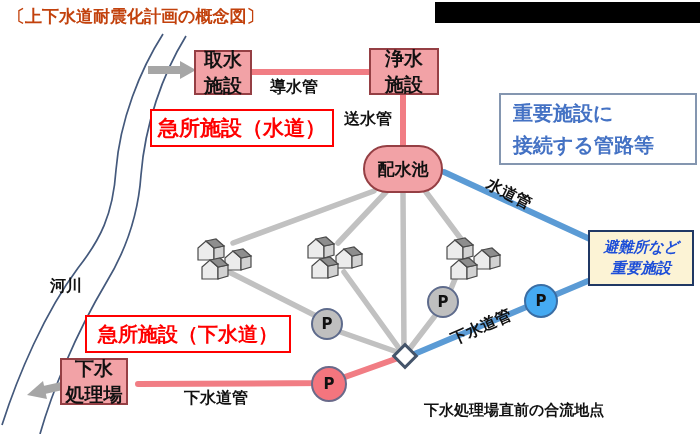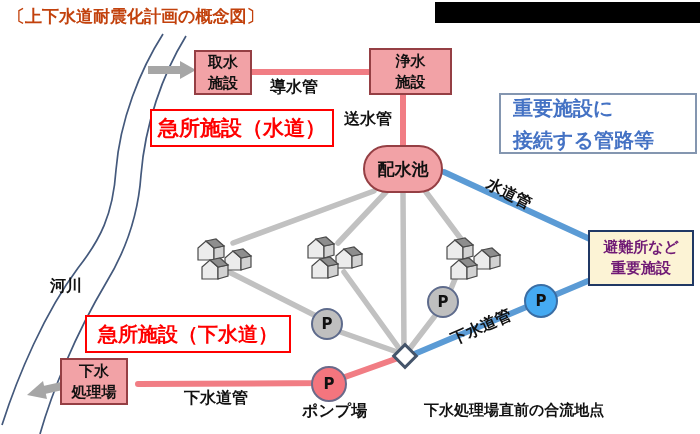--- a/index.html
+++ b/index.html
@@ -14,46 +14,46 @@
   .diagram-title {
     left:8px; top:5px; font-size:17px; font-weight:bold; color:#c2410c;
   }
   .black-bar { left:435px; top:2px; width:265px; height:21px; background:#000; }
 
   svg.layer { left:0; top:0; width:700px; height:434px; }
 
   .facility {
     background:#f2a2a6; border:2px solid #953f44; color:#111;
     display:flex; align-items:center; justify-content:center; text-align:center;
-    font-weight:bold; font-size:15px; line-height:1.35; box-sizing:border-box;
+    font-weight:bold; font-size:19px; line-height:1.35; box-sizing:border-box;
   }
   .fac-intake { left:194px; top:50px; width:58px; height:45px; }
-  .fac-purif  { left:369px; top:48px; width:83px; height:47px; }
+  .fac-purif  { left:369px; top:48px; width:70px; height:47px; }
   .fac-reservoir { left:363px; top:145px; width:80px; height:48px; font-size:17px;border-radius:24px; }
   .fac-sewage { left:60px; top:358px; width:68px; height:47px; }
 
   .callout-red {
     background:#fff; border:2px solid #ff0000; color:#ff0000;
     display:flex; align-items:center; justify-content:center;
     font-weight:bold; box-sizing:border-box;
   }
   .kyusho-water { left:150px; top:109px; width:184px; height:38px; font-size:21px; }
   .kyusho-sewer { left:85px; top:315px; width:206px; height:38px; font-size:20px; }
 
   .callout-blue {
-    left:499px; top:93px; width:198px; height:61px;
+    left:499px; top:93px; width:198px; height:72px;
     background:#fff; border:2px solid #8496b0; color:#4472c4;
     font-weight:bold; font-size:20px; line-height:1.6;
     padding-left:12px; box-sizing:border-box; display:flex; align-items:center;
   }
   .shelter {
     left:588px; top:230px; width:106px; height:56px;
-    background:#fcf3d5; border:2px solid #203864; color:#701a75;
+    background:#fcf3d5; border:2px solid #203864; color:#1d4ed8;
     display:flex; align-items:center; justify-content:center; text-align:center;
-    font-weight:bold; font-size:15px; line-height:1.4; box-sizing:border-box;
+    font-weight:bold; font-size:15px; line-height:1.4; box-sizing:border-box;font-style:italic;
   }
 
   .pipe-label { font-size:16px; font-weight:bold; color:#111; }
   .lbl-conveyance { left:270px; top:77px; }
   .lbl-transmission { left:344px; top:109px; }
   .lbl-watermain { left:492px; top:174px; transform:rotate(27deg); transform-origin:left top; }
   .lbl-sewer-upper { left:448px; top:331px; transform:rotate(-24deg); transform-origin:left top; color:#111; }
   .lbl-sewer-lower { left:184px; top:388px; }
   .lbl-river { left:50px; top:276px; font-weight:bold; }
   .lbl-pump { left:302px; top:401px; }
@@ -156,21 +156,20 @@
   <div class="abs shelter prewrap">避難所など
 重要施設</div>
 
   <div class="abs pipe-label lbl-conveyance">導水管</div>
   <div class="abs pipe-label lbl-transmission">送水管</div>
   <div class="abs pipe-label lbl-watermain">水道管</div>
   <div class="abs pipe-label lbl-sewer-upper">下水道管</div>
   <div class="abs pipe-label lbl-sewer-lower">下水道管</div>
 
   <div class="abs pipe-label lbl-river">河川</div>
-  <div class="abs pipe-label lbl-pump">ポンプ場</div>
   <div class="abs pipe-label lbl-confluence">下水処理場直前の合流地点</div>
 
   <div class="abs pcircle p-gray1">P</div>
   <div class="abs pcircle p-gray2">P</div>
   <div class="abs pcircle p-blue">P</div>
   <div class="abs pcircle p-pink">P</div>
 
 </div>
 
 </body></html>

